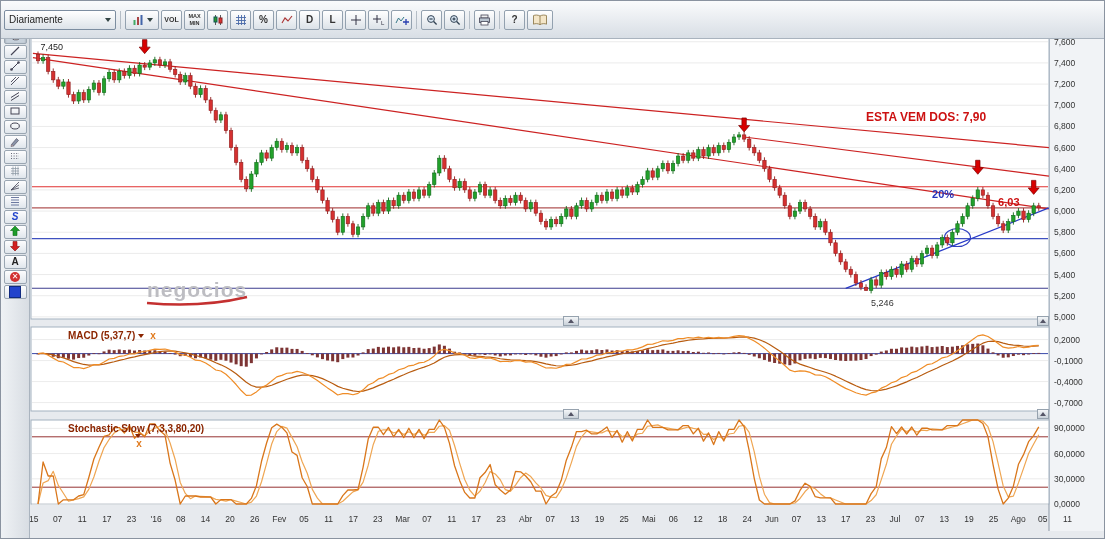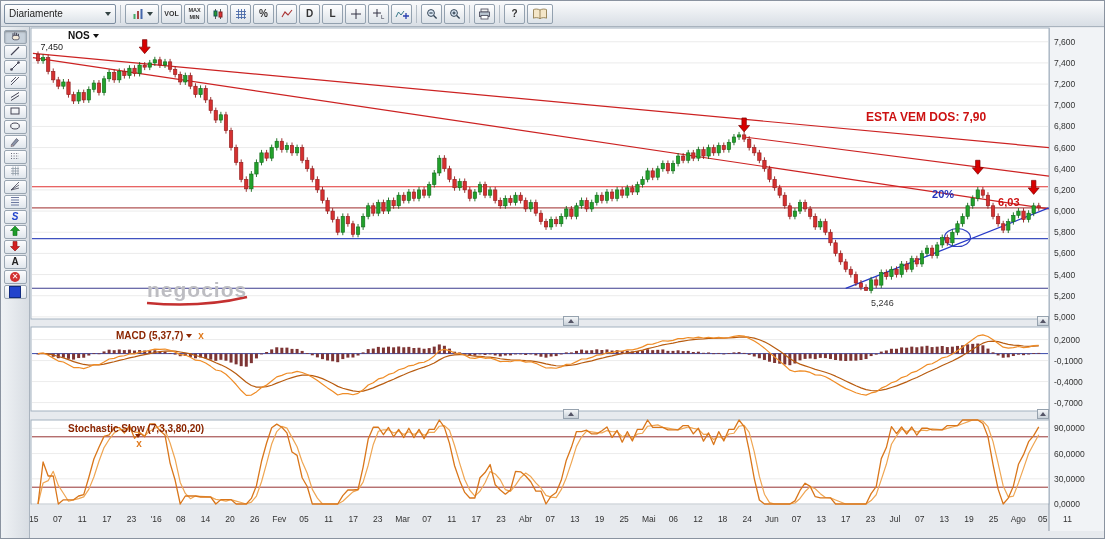--- a/index.html
+++ b/index.html
@@ -1,19 +1,19 @@
 <!DOCTYPE html>
 <html><head>
 <meta charset="utf-8">
 <style>
   html,body{margin:0;padding:0;background:#fff;}
   .app{position:relative;width:1105px;height:539px;font-family:"Liberation Sans","DejaVu Sans",sans-serif;
        background:#e7eaee;border:1px solid #8a93a0;box-sizing:border-box;overflow:hidden;}
   
-  .toolbar{position:absolute;left:0;top:0;width:100%;height:26px;box-sizing:border-box;
+  .toolbar{position:absolute;left:0;top:0;width:100%;height:38px;box-sizing:border-box;
            background:linear-gradient(#fafbfc,#d8dee5);border-bottom:1px solid #a9b3be;
            display:flex;align-items:center;padding:0 3px;gap:2px;z-index:10;}
   .tb-btn{height:20px;min-width:21px;border:1px solid #93a1af;border-radius:2px;
           background:linear-gradient(#ffffff,#dce2e8);display:flex;flex-direction:column;
           align-items:center;justify-content:center;font-size:8px;color:#333;cursor:pointer;
           padding:0 2px;box-sizing:border-box;line-height:1;}
   .tb-btn svg{display:block;}
   .tb-select{width:112px;height:20px;border:1px solid #7c8da0;border-radius:2px;
              background:linear-gradient(#ffffff,#dde3e9);display:flex;align-items:center;
              justify-content:space-between;font-size:10px;color:#222;padding:0 4px;cursor:pointer;box-sizing:border-box;}
@@ -34,21 +34,21 @@
   .tool.active{background:#c7d1db;box-shadow:inset 0 1px 2px rgba(0,0,0,.35);}
   .s-label{color:#2244cc;font-weight:bold;font-style:italic;font-size:10px;}
   .a-label{color:#222;font-weight:bold;font-size:10px;}
   .del-dot{width:10px;height:10px;border-radius:50%;background:#d23030;color:#fff;font-size:8px;
            font-weight:bold;display:flex;align-items:center;justify-content:center;}
   .swatch{width:10px;height:10px;background:#2244cc;border:1px solid #102a80;}
   
   #charts{position:absolute;left:0;top:26px;z-index:2;font-family:"Liberation Sans","DejaVu Sans",sans-serif;}
   .hdr{position:absolute;z-index:6;display:flex;align-items:center;font-size:10px;font-weight:bold;white-space:nowrap;padding-left:30px;}
   .sym-hdr{left:37px;top:29px;color:#111;}
-  .macd-hdr{left:37px;top:329px;color:#8b2500;margin-left:48px;}
+  .macd-hdr{left:37px;top:329px;color:#8b2500;}
   .sto-hdr{left:37px;top:422px;color:#8b2500;flex-direction:column;}
   .close-x{color:#e07a1e;font-weight:bold;margin-left:6px;cursor:pointer;font-size:10px;}
   .handle{position:absolute;width:14px;height:8px;background:linear-gradient(#f4f6f8,#c9d1d9);
           border:1px solid #96a2ae;z-index:7;display:flex;align-items:center;justify-content:center;cursor:pointer;}
   .handle .up{width:0;height:0;border-left:3px solid transparent;border-right:3px solid transparent;
               border-bottom:4px solid #556;}
 </style>
 </head>
 <body>
 

